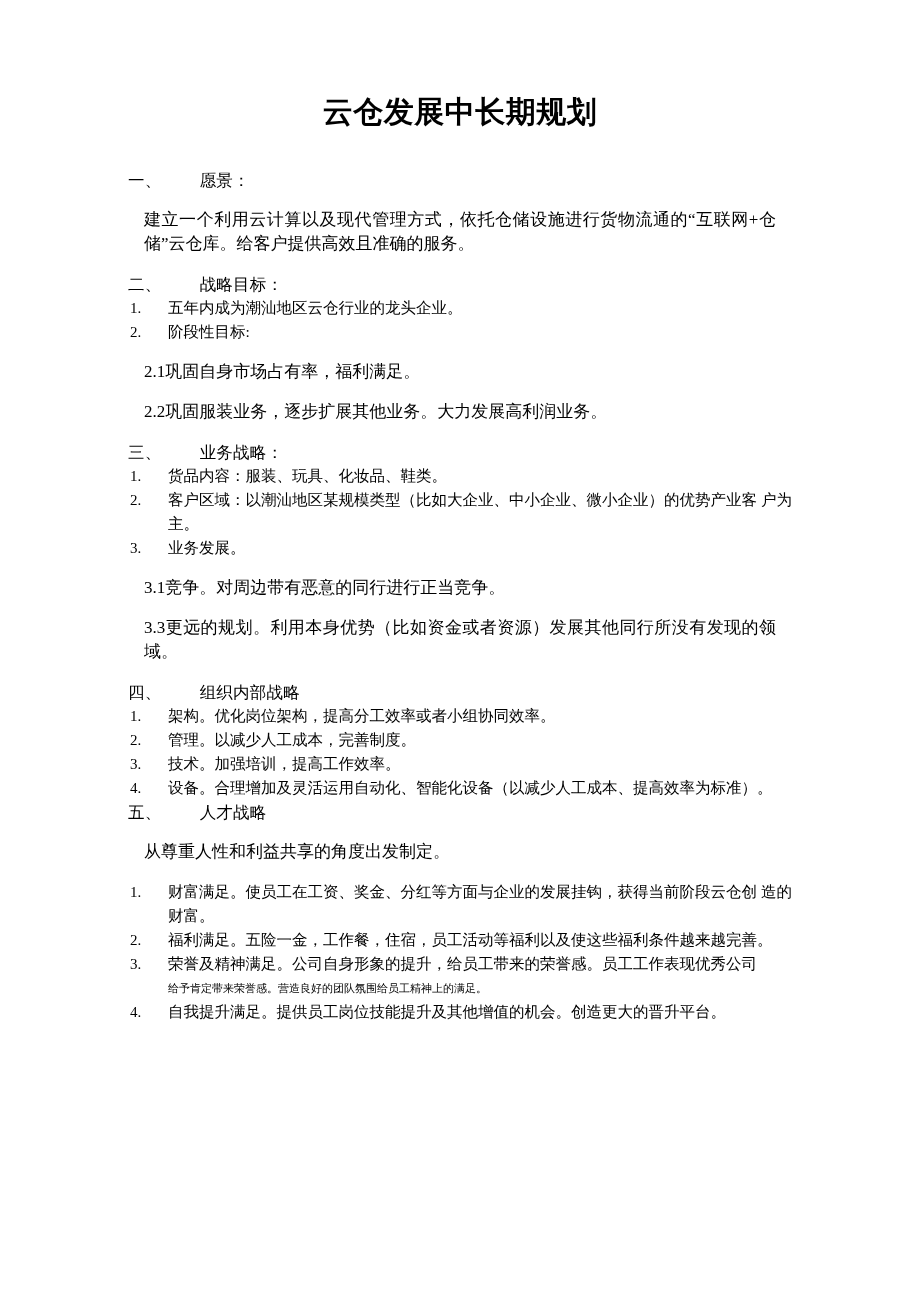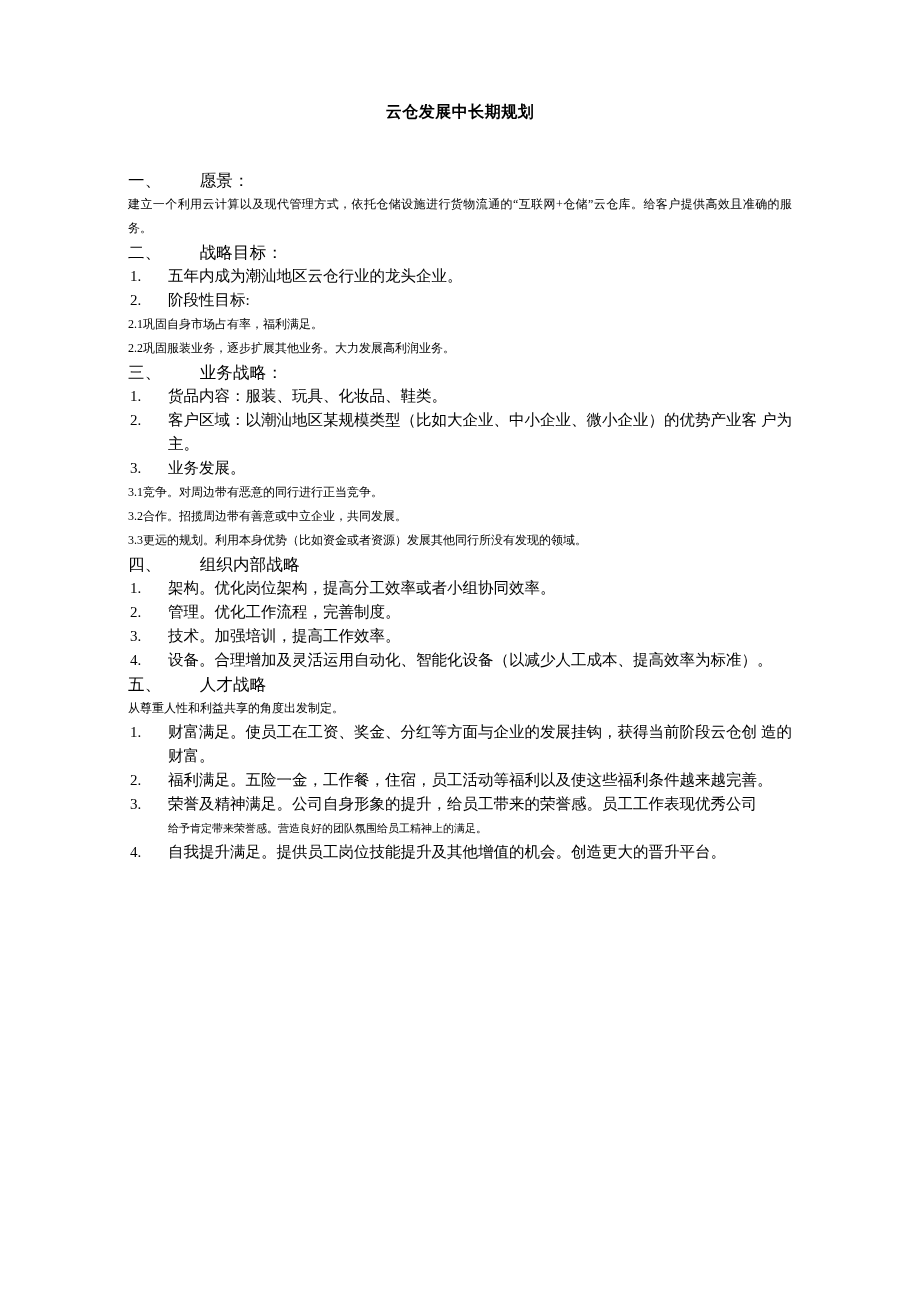--- a/index.html
+++ b/index.html
@@ -20,21 +20,21 @@
     overflow: hidden;
   }
   .content {
     position: absolute;
     left: 128px;
     top: 0;
     width: 664px;
   }
   .doc-title {
     text-align: center;
-    font-size: 16px;
+    font-size: 30px;
     font-weight: bold;
     line-height: 32px;
     letter-spacing: 0.5px;
     margin: 0;
     padding-top: 96px;
     padding-bottom: 0;
     font-family: "Liberation Sans", "DejaVu Sans", sans-serif;
   }
   .title-gap {
     height: 40px;
@@ -42,23 +42,23 @@
   .section-heading {
     font-size: 16.5px;
     font-weight: normal;
     line-height: 24px;
     margin: 0;
     white-space: pre;
     font-family: "Liberation Sans", "DejaVu Sans", sans-serif;
     letter-spacing: 0.2px;
   }
   .para {
-    font-size: 12px;
+    font-size: 17px;
     line-height: 24px;
-    margin: 0;
+    margin: 16px;
     text-align: justify;
     text-justify: inter-ideograph;
     word-break: break-all;
   }
   .para.flush {
     text-indent: 0;
   }
   
   .list-item {
     position: relative;
@@ -127,31 +127,30 @@
     </div>
     <div class="list-item">
       <span class="num">2.</span>
       <span class="body">客户区域：以潮汕地区某规模类型（比如大企业、中小企业、微小企业）的优势产业客 户为主。</span>
     </div>
     <div class="list-item">
       <span class="num">3.</span>
       <span class="body">业务发展。</span>
     </div>
     <div class="para flush">3.1竞争。对周边带有恶意的同行进行正当竞争。</div>
-    <div class="para flush">3.2合作。招揽周边带有善意或中立企业，共同发展。</div>
     <div class="para flush">3.3更远的规划。利用本身优势（比如资金或者资源）发展其他同行所没有发现的领域。</div>
 
     <div class="section-heading">四、        组织内部战略</div>
     <div class="list-item">
       <span class="num">1.</span>
       <span class="body">架构。优化岗位架构，提高分工效率或者小组协同效率。</span>
     </div>
     <div class="list-item">
       <span class="num">2.</span>
-      <span class="body">管理。优化工作流程，完善制度。</span>
+      <span class="body">管理。以减少人工成本，完善制度。</span>
     </div>
     <div class="list-item">
       <span class="num">3.</span>
       <span class="body">技术。加强培训，提高工作效率。</span>
     </div>
     <div class="list-item wrap-flush">
       <span class="num">4.</span>
       <span class="body">设备。合理增加及灵活运用自动化、智能化设备（以减少人工成本、提高效率为标准）。</span>
     </div>
 

